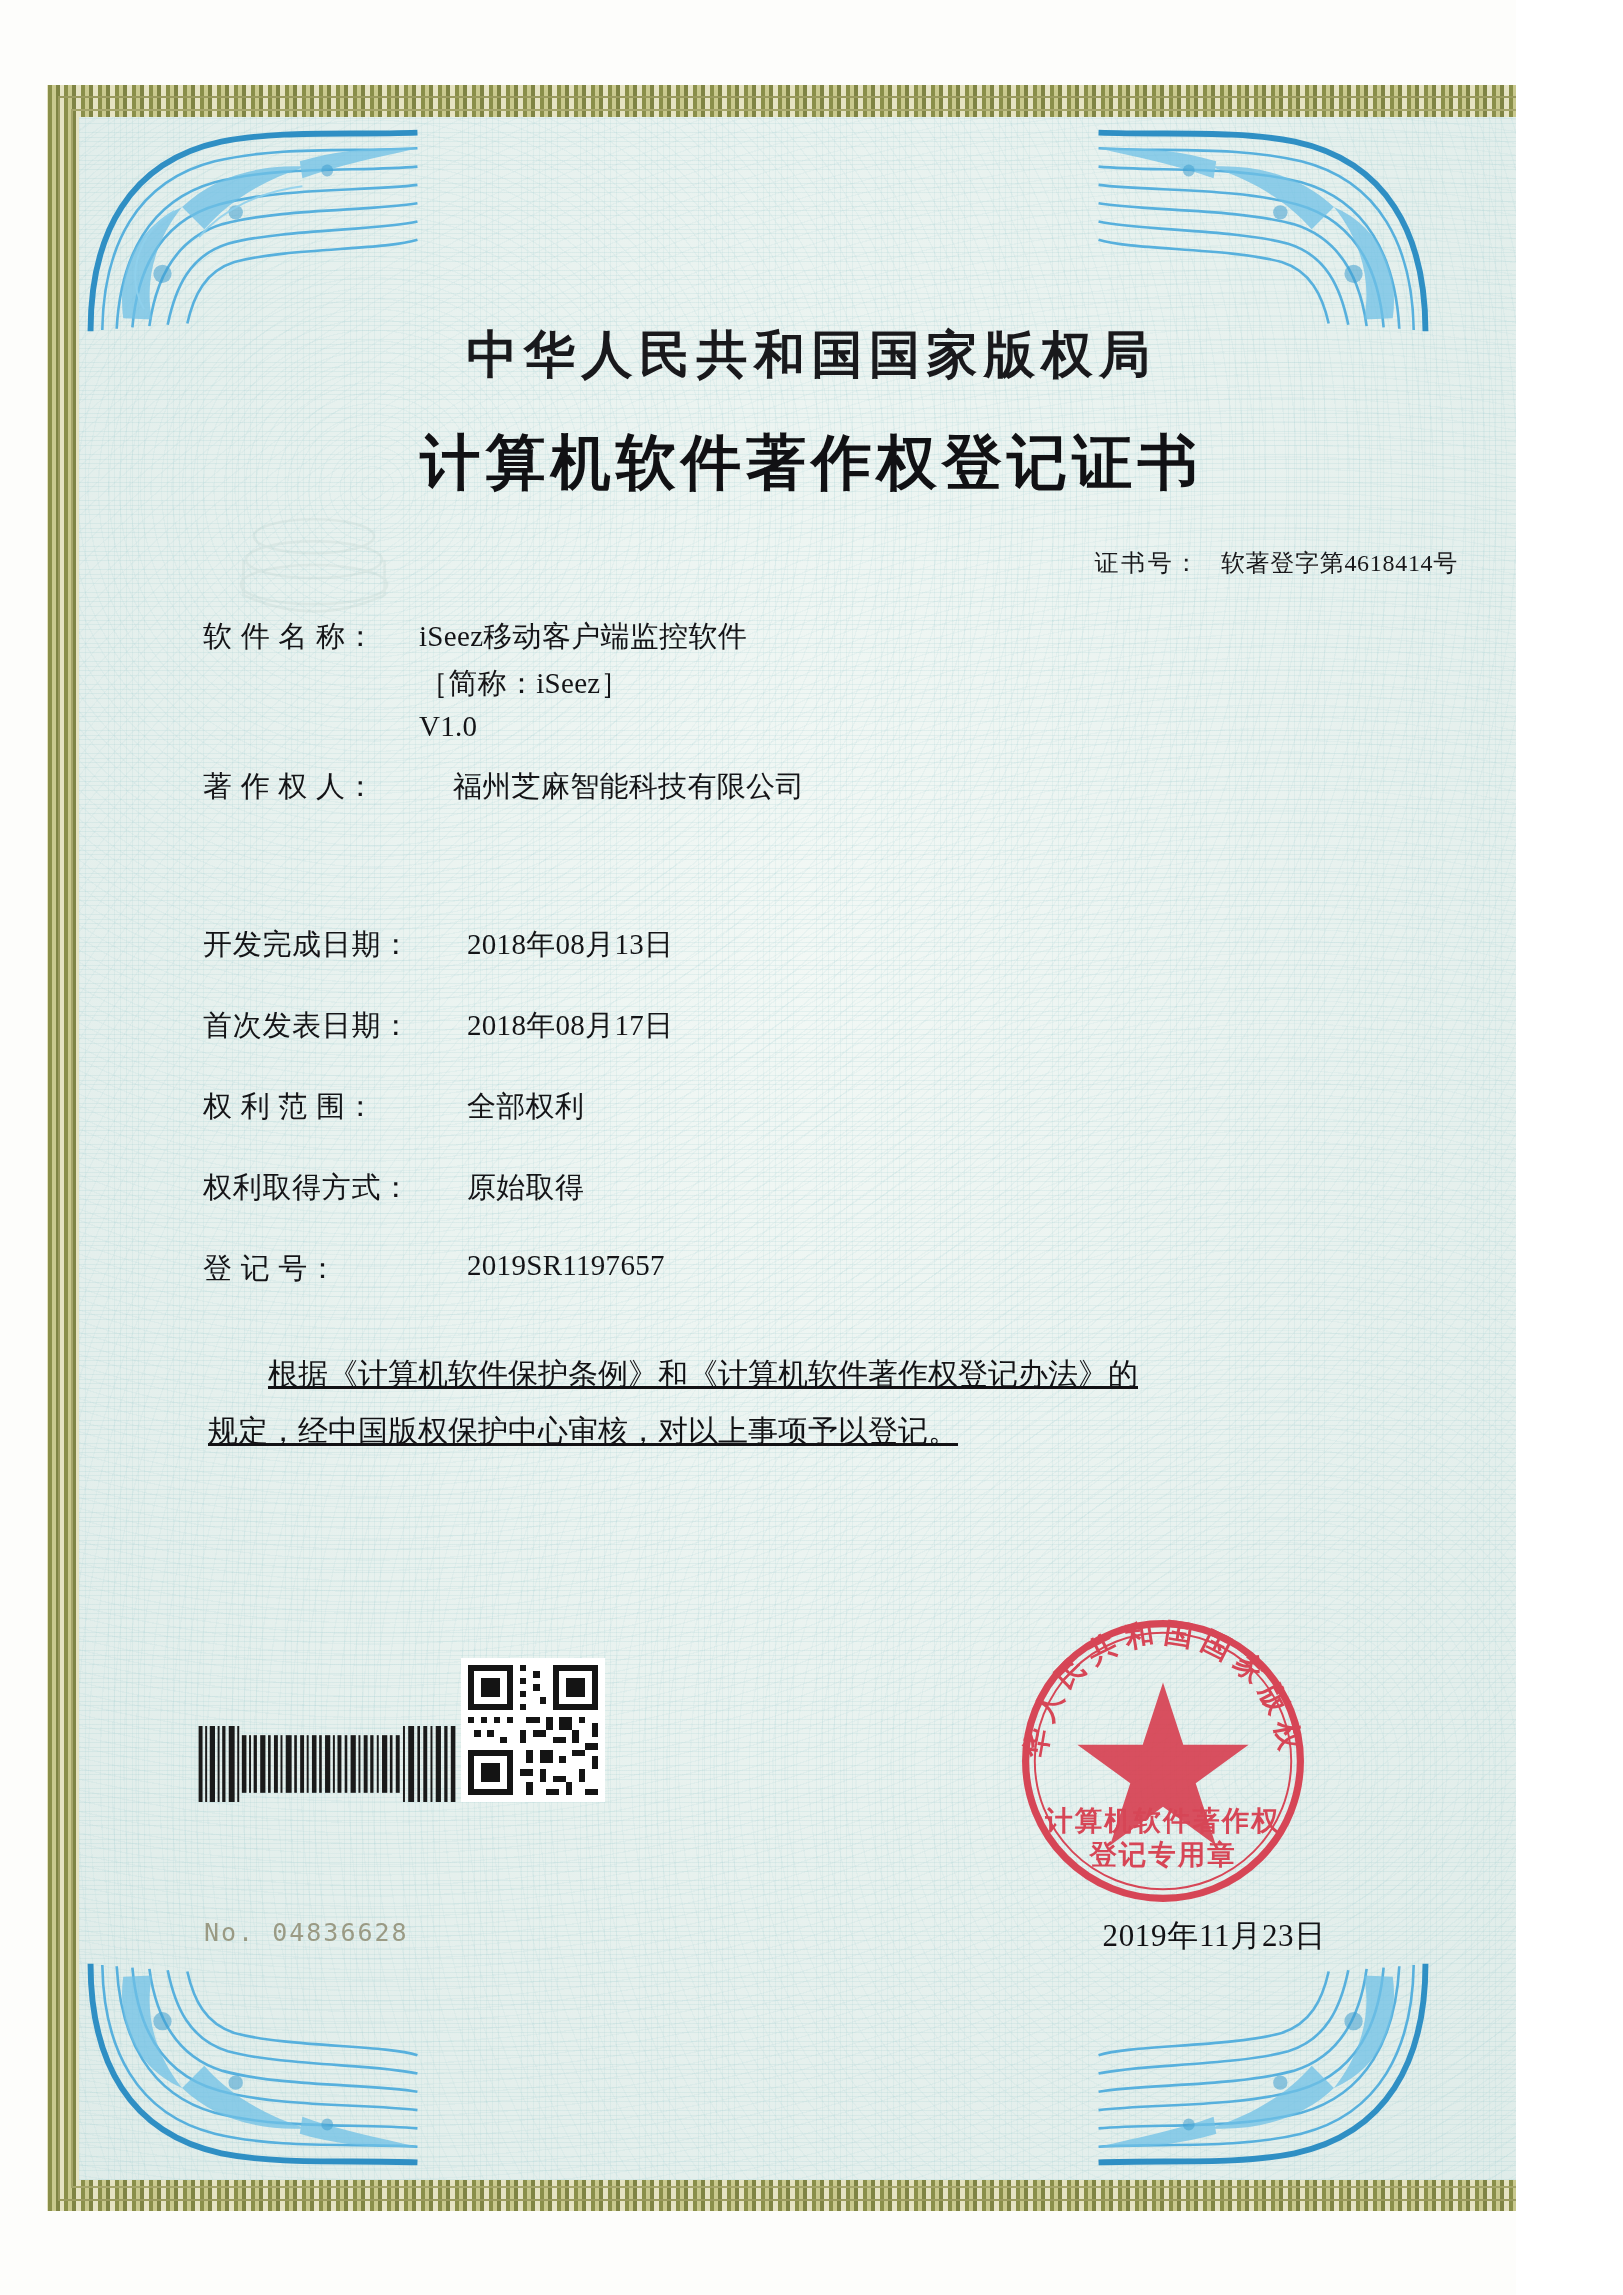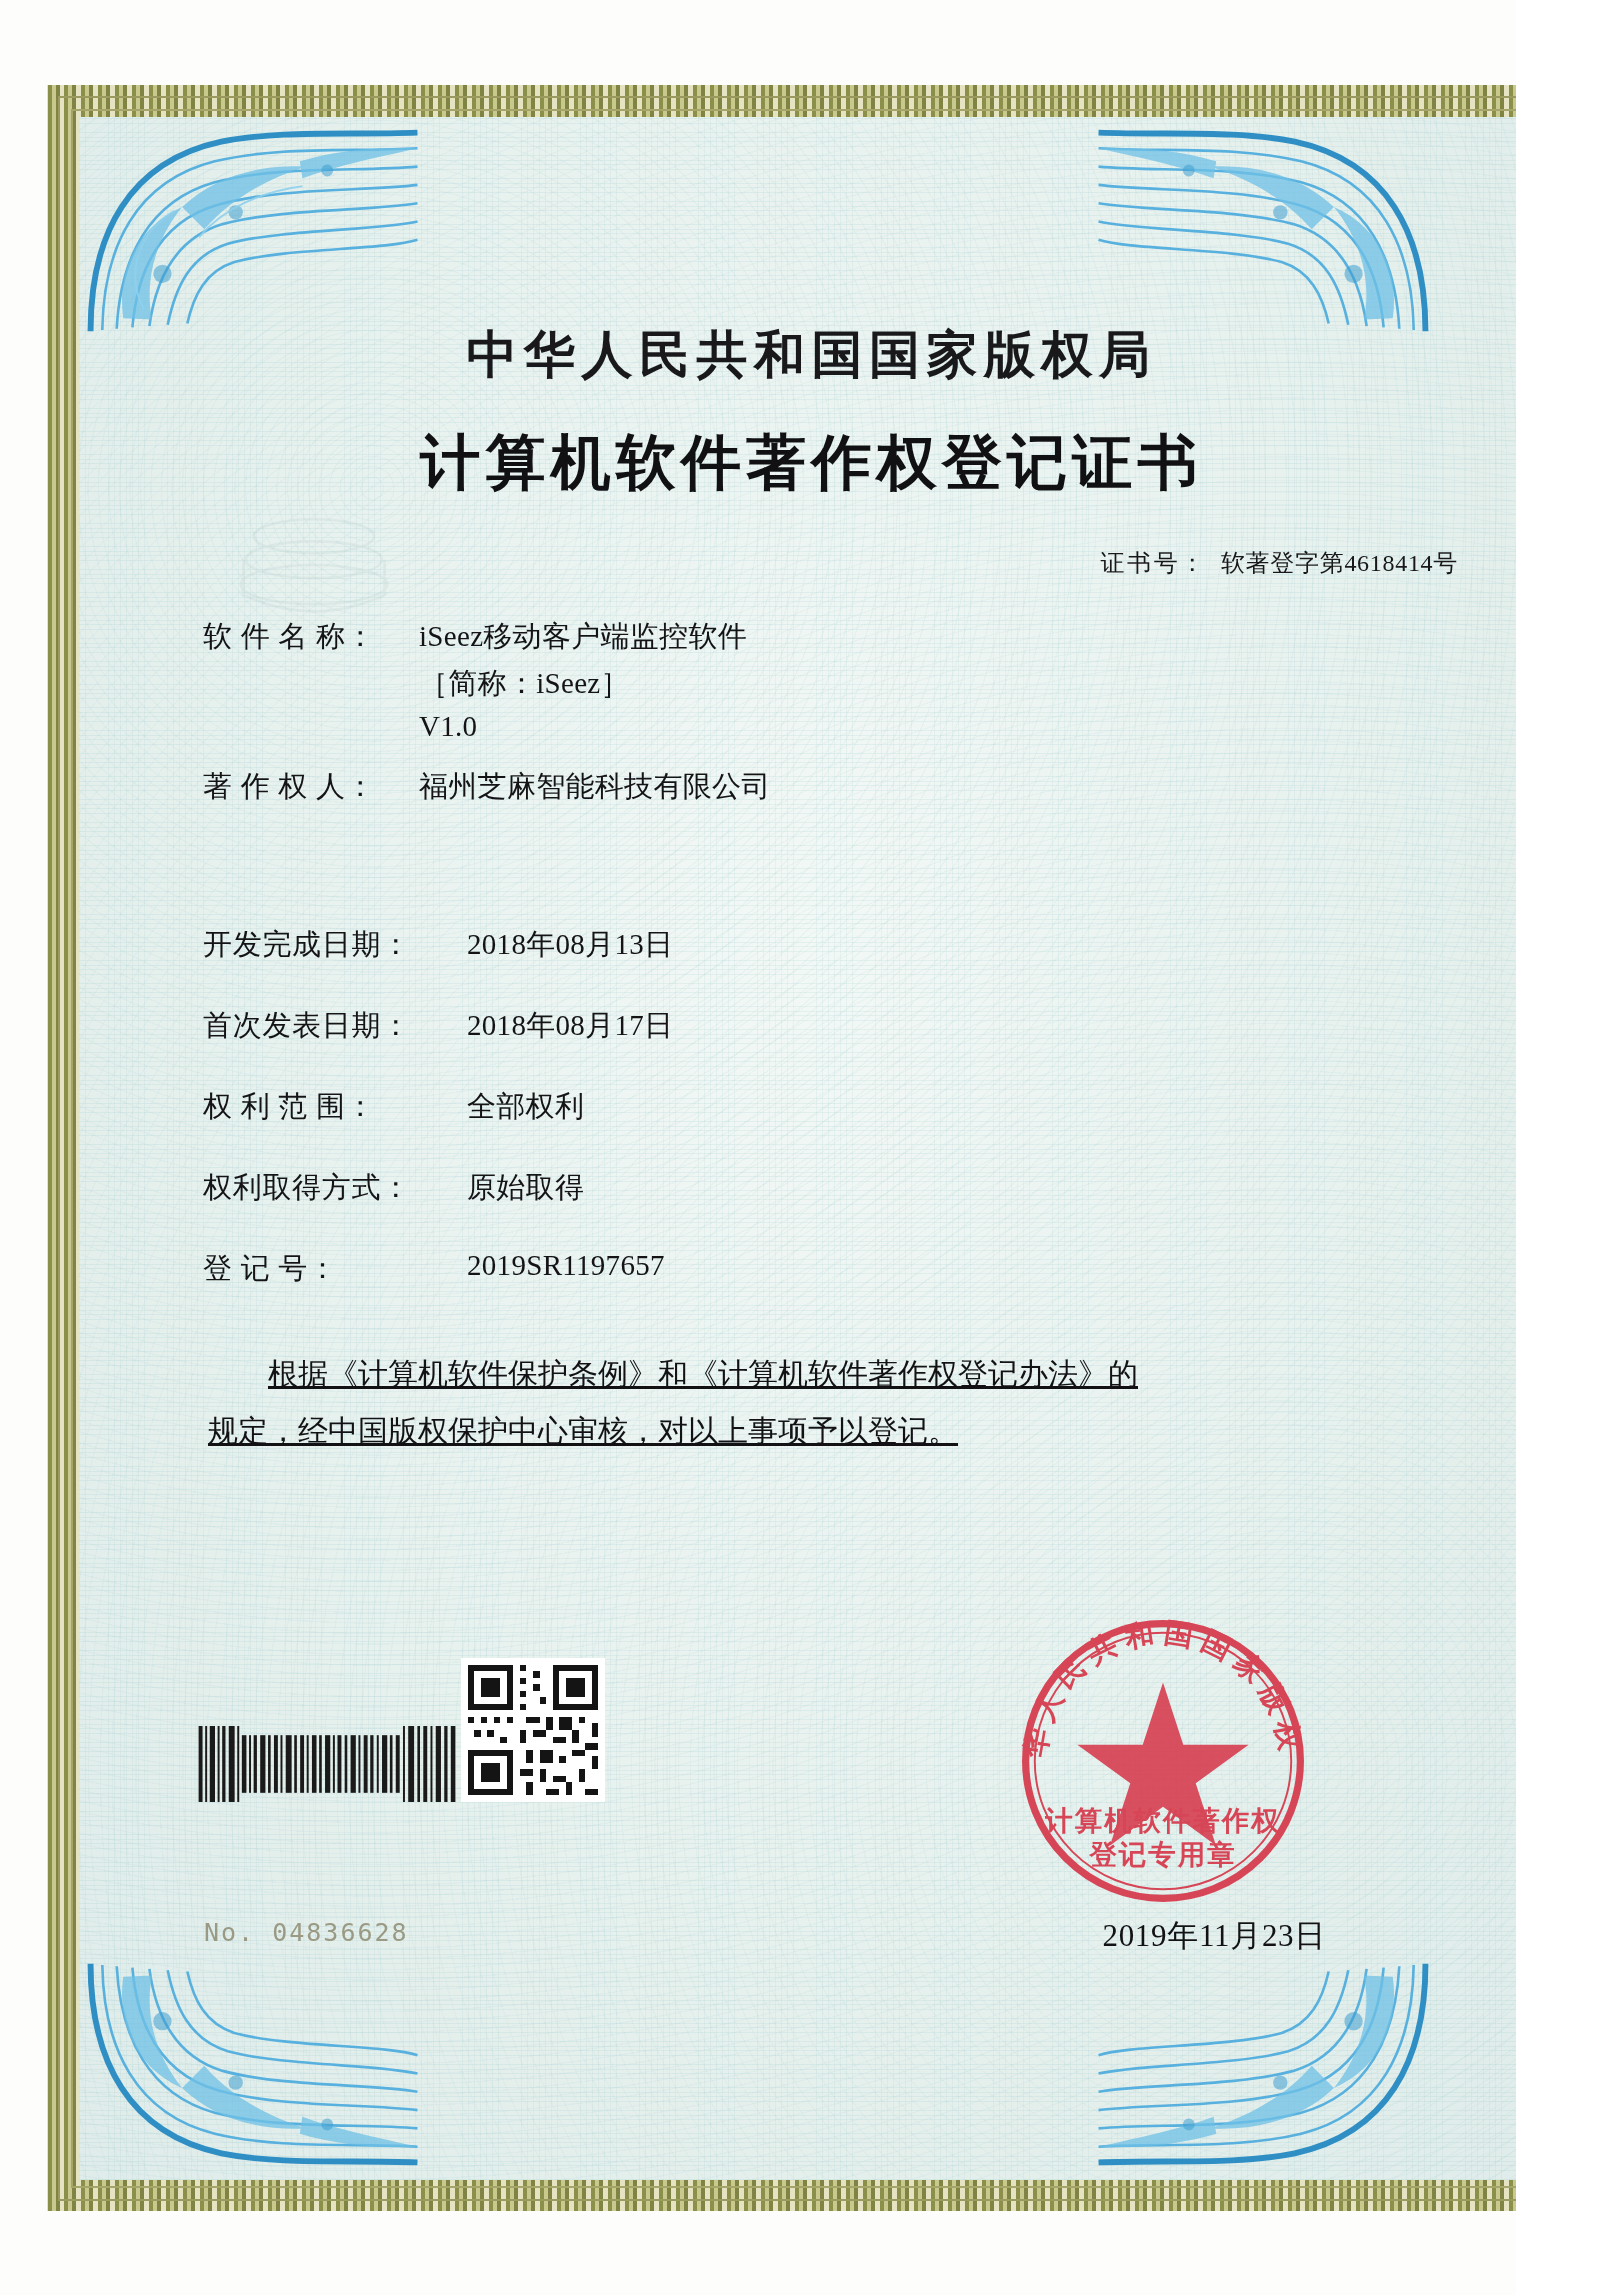--- a/index.html
+++ b/index.html
@@ -142,21 +142,21 @@
   }
 
   .cert-no {
     margin-top: 43px;
     text-align: right;
     padding-right: 34px;
     font-size: 24px;
     color: #18181b;
     letter-spacing: 0.7px;
   }
-  .cert-no .lbl { letter-spacing: 2.6px; margin-right: 14px; }
+  .cert-no .lbl { letter-spacing: 2.6px; margin-right: 20px; }
 
   .field-block { margin-top: 38px; padding-left: 72px; }
   .field-row {
     display: flex;
     align-items: flex-start;
     margin-bottom: 17px;
   }
   .field-label {
     width: 216px;
     flex: 0 0 216px;
@@ -165,21 +165,21 @@
     letter-spacing: 0.7px;
     white-space: pre;
   }
   .field-value {
     font-size: 29px;
     color: #141417;
     letter-spacing: 0.3px;
   }
   .field-value .vline { display: block; margin-bottom: 6.5px; }
 
-  .owner-row { margin-top: 15.7px; }
+  .owner-row { margin-top: 15.7px; gap: 34px; }
 
   .mid-block { margin-top: 118px; padding-left: 72px; }
   .mid-block .field-row { margin-bottom: 41px; gap: 48px; }
 
   .statement {
     margin-top: 56px;
     padding: 0 77px 0 77px;
     font-size: 30px;
     line-height: 1.9;
     color: #121215;

